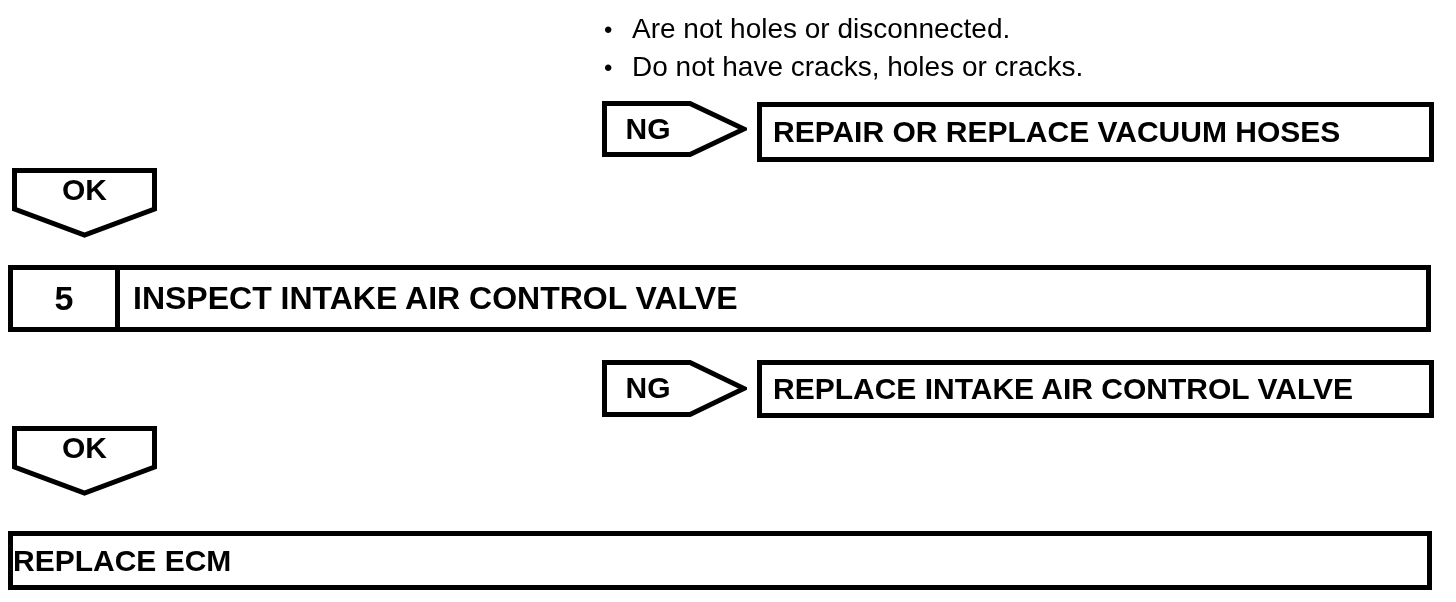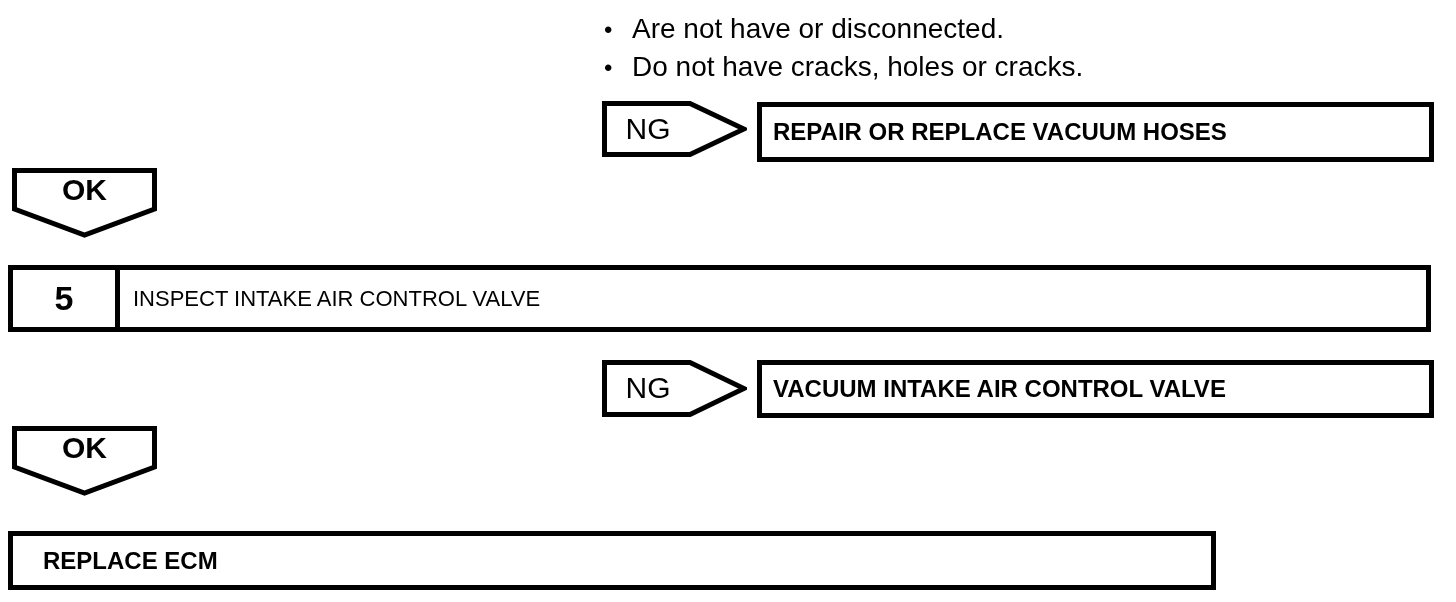--- a/index.html
+++ b/index.html
@@ -24,46 +24,46 @@
     color: #000;
   }
   .note-bullet { font-size: 24px; }
 
   
   .ng-connector { position: absolute; width: 145px; height: 56px; }
   .ng-connector svg { position: absolute; left: 0; top: 0; }
   .ng-label {
     position: absolute; left: 0; top: 0; width: 92px; height: 56px;
     display: flex; align-items: center; justify-content: center;
-    font-weight: normal; font-size: 30px;
+    font-weight: bold; font-size: 30px;
   }
 
   
   .ok-connector { position: absolute; width: 145px; height: 70px; }
   .ok-connector svg { position: absolute; left: 0; top: 0; }
   .ok-label {
     position: absolute; left: 0; top: 2px; width: 145px; height: 40px;
     display: flex; align-items: center; justify-content: center;
     font-weight: bold; font-size: 30px; text-align: right;
   }
 
   
   .action-box {
     position: absolute;
     box-sizing: border-box;
     border: 5px solid #000;
     background: #fff;
     display: flex; align-items: center;
     padding-left: 11px;
-    font-weight: bold; font-size: 24px;
+    font-weight: bold; font-size: 30px;
     white-space: nowrap;
   }
   .action-box-1 { left: 757px; top: 102px; width: 677px; height: 60px; }
   .action-box-2 { left: 757px; top: 360px; width: 677px; height: 58px; }
-  .final-box    { left: 8px;   top: 531px; width: 1208px; height: 59px; padding-left: 30px; }
+  .final-box    { left: 8px;   top: 531px; width: 1424px; height: 59px; padding-left: 0; }
 
   
   .step-box {
     position: absolute;
     left: 8px; top: 265px; width: 1423px; height: 67px;
     box-sizing: border-box;
     border: 5px solid #000;
     background: #fff;
     display: flex;
   }
@@ -72,38 +72,38 @@
     box-sizing: border-box;
     border-right: 5px solid #000;
     display: flex; align-items: center; justify-content: center;
     font-weight: bold; font-size: 34px;
     flex: 0 0 auto;
   }
   .step-title-cell {
     flex: 1;
     display: flex; align-items: center;
     padding-left: 13px;
-    font-weight: normal; font-size: 22px;
+    font-weight: bold; font-size: 32px;
     white-space: nowrap;
   }
 
   .pos-ng1 { left: 602px; top: 101px; }
   .pos-ng2 { left: 602px; top: 360px; }
   .pos-ok1 { left: 12px;  top: 168px; }
   .pos-ok2 { left: 12px;  top: 426px; }
 </style>
 </head>
 <body style="background: rgb(255, 255, 255); color: rgb(0, 0, 0);">
 
 <div class="canvas">
 
   <div class="notes">
     <div class="note-row">
       <span class="note-bullet">•</span>
-      <span class="note-text">Are not have or disconnected.</span>
+      <span class="note-text">Are not holes or disconnected.</span>
     </div>
     <div class="note-row">
       <span class="note-bullet">•</span>
       <span class="note-text">Do not have cracks, holes or cracks.</span>
     </div>
   </div>
 
   <div class="ng-connector pos-ng1">
     <span>
       <svg width="145" height="56" viewBox="0 0 145 56">
@@ -132,21 +132,21 @@
 
   <div class="ng-connector pos-ng2">
     <span>
       <svg width="145" height="57" viewBox="0 0 145 57">
         <polygon points="2.5,2.5 88,2.5 142,28.5 88,54.5 2.5,54.5" fill="#ffffff" stroke="#000000" stroke-width="5"></polygon>
       </svg>
     </span>
     <span class="ng-label">NG</span>
   </div>
   <div class="action-box action-box-2">
-    <span>VACUUM INTAKE AIR CONTROL VALVE</span>
+    <span>REPLACE INTAKE AIR CONTROL VALVE</span>
   </div>
 
   <div class="ok-connector pos-ok2">
     <span>
       <svg width="145" height="70" viewBox="0 0 145 70">
         <polygon points="2.5,2.5 142.5,2.5 142.5,41 72.5,67 2.5,41" fill="#ffffff" stroke="#000000" stroke-width="5"></polygon>
       </svg>
     </span>
     <span class="ok-label">OK</span>
   </div>

